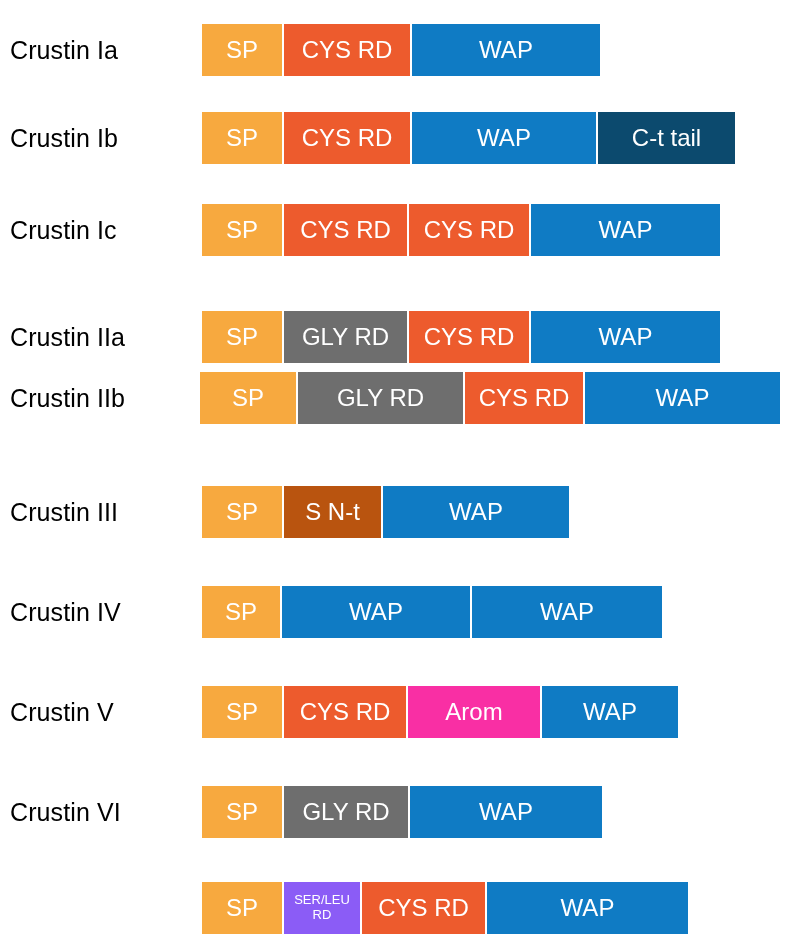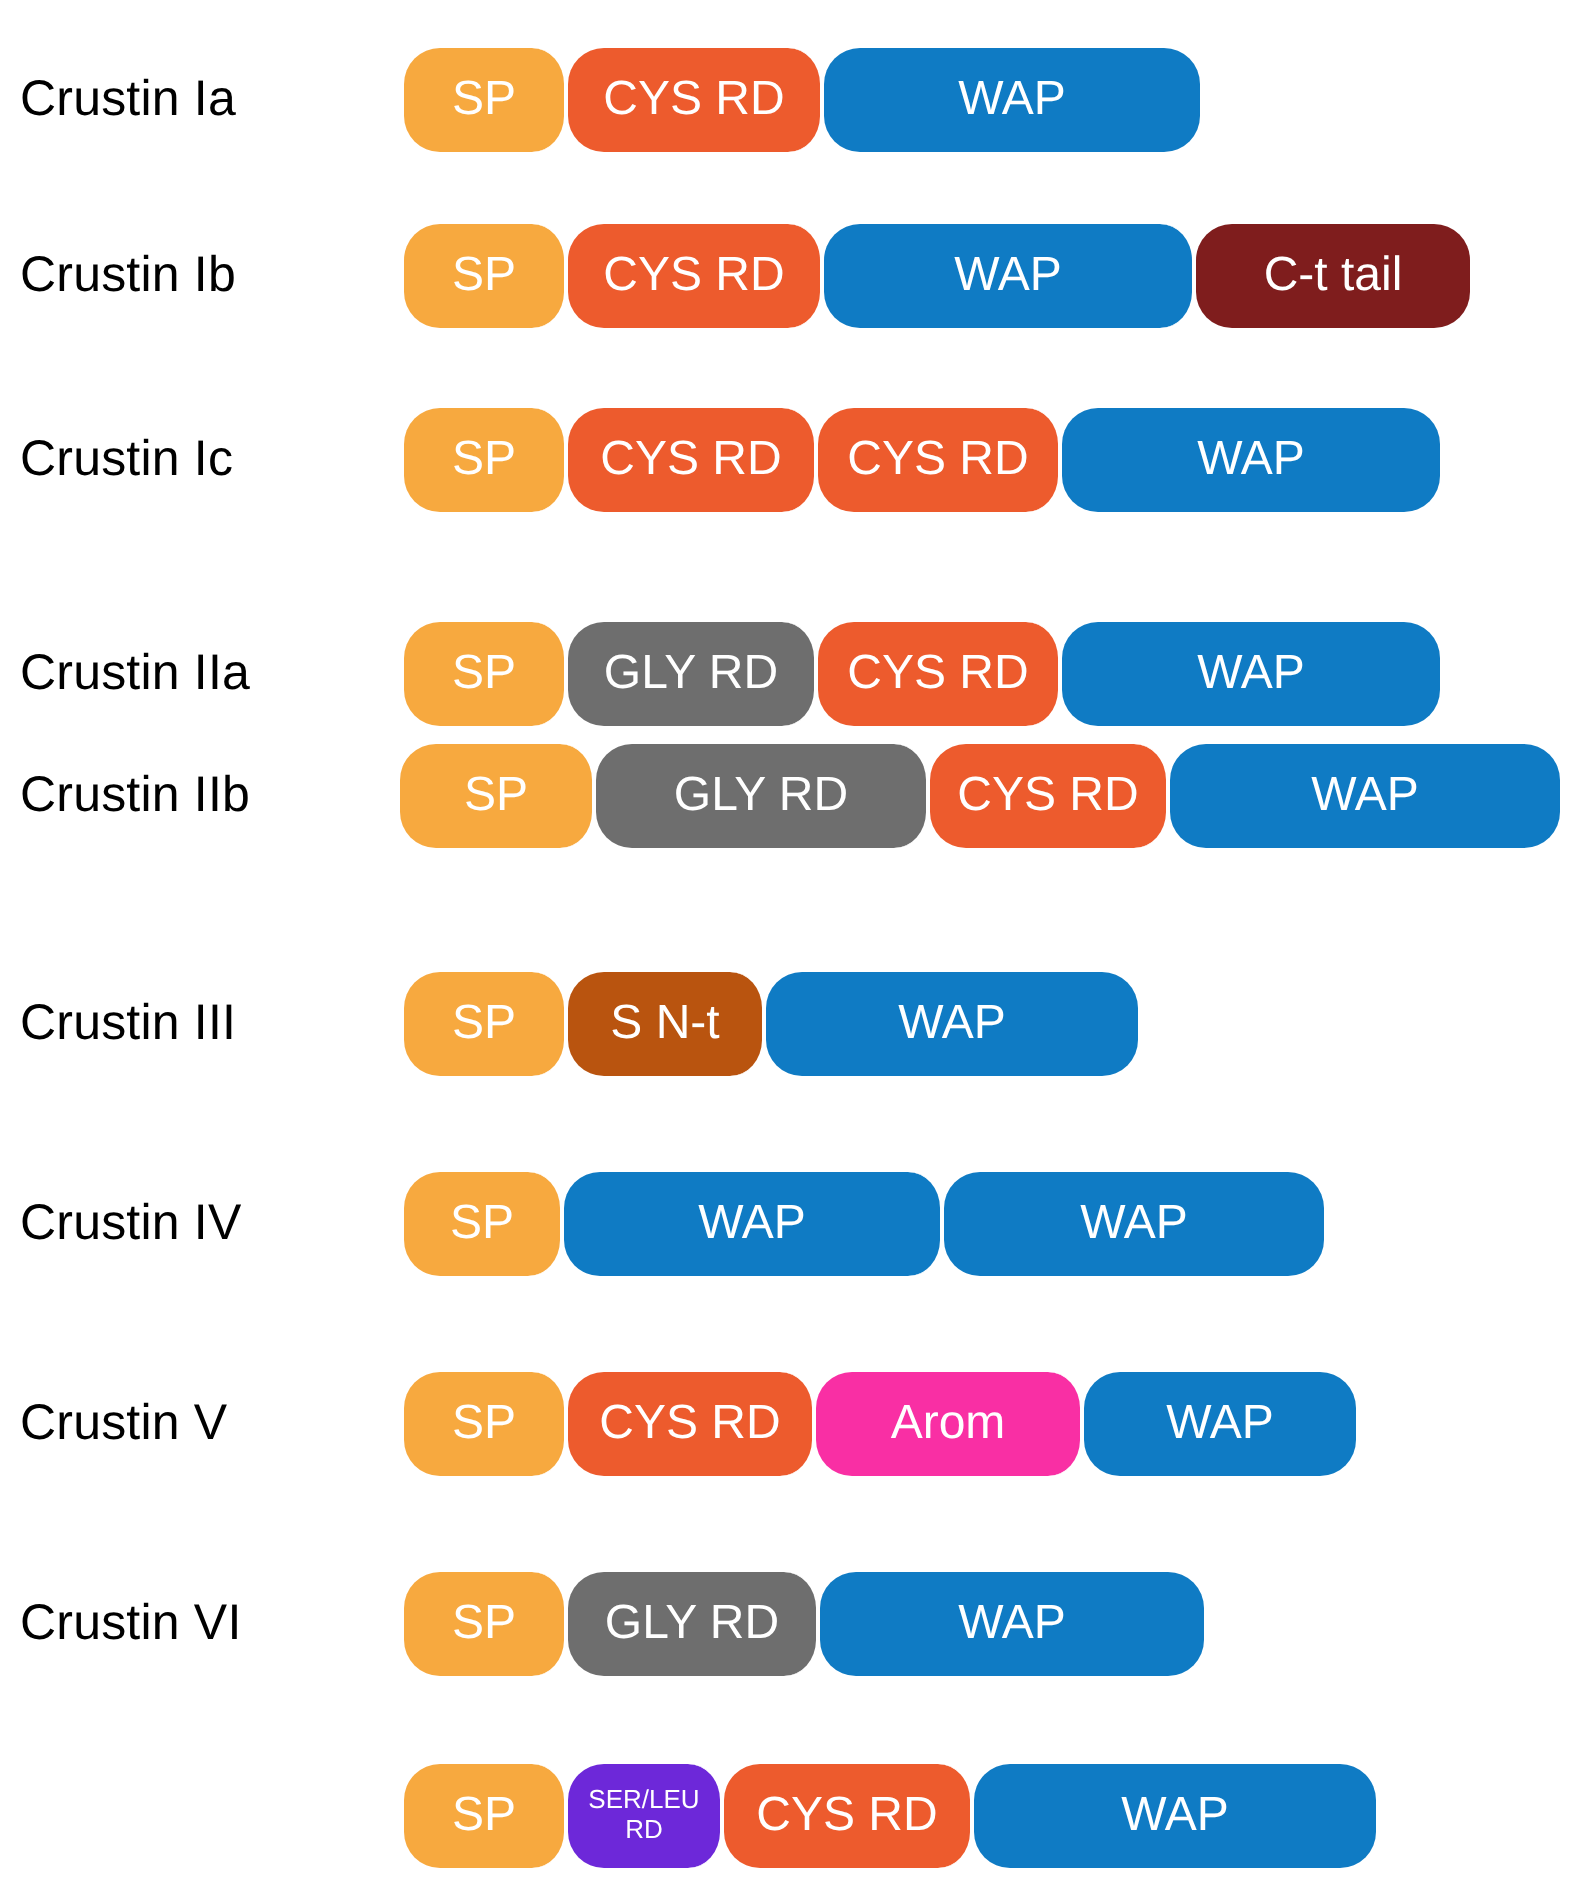--- a/index.html
+++ b/index.html
@@ -52,21 +52,20 @@
     justify-content: center;
     box-sizing: border-box;
     color: #ffffff;
     font-size: 24px;
     line-height: 1.05;
     text-align: center;
     white-space: nowrap;
     overflow: hidden;
     border-right: 2px solid #ffffff;
     font-family: "Liberation Sans", sans-serif;
-    border-radius: 18px;
   }
   .seg:last-child {
     border-right: none;
   }
   .seg.small {
     font-size: 13px;
     line-height: 1.15;
     white-space: normal;
     word-break: break-word;
   }
@@ -82,21 +81,21 @@
         <div class="seg" style="background: rgb(237, 91, 45); width: 128px; flex: 0 0 128px;">CYS RD</div>
         <div class="seg" style="background: rgb(15, 123, 196); width: 188px; flex: 0 0 188px;">WAP</div>
       </div>
     </div>
     <div class="row" style="top: 88px;">
       <div class="row-label">Crustin Ib</div>
       <div class="bar" style="left: 202px;">
         <div class="seg" style="background: rgb(247, 169, 63); width: 82px; flex: 0 0 82px;">SP</div>
         <div class="seg" style="background: rgb(237, 91, 45); width: 128px; flex: 0 0 128px;">CYS RD</div>
         <div class="seg" style="background: rgb(15, 123, 196); width: 186px; flex: 0 0 186px;">WAP</div>
-        <div class="seg" style="background: #7f1d1d; width: 137px; flex: 0 0 137px;">C-t tail</div>
+        <div class="seg" style="background: #0c4a6e; width: 137px; flex: 0 0 137px;">C-t tail</div>
       </div>
     </div>
     <div class="row" style="top: 180px;">
       <div class="row-label">Crustin Ic</div>
       <div class="bar" style="left: 202px;">
         <div class="seg" style="background: rgb(247, 169, 63); width: 82px; flex: 0 0 82px;">SP</div>
         <div class="seg" style="background: rgb(237, 91, 45); width: 125px; flex: 0 0 125px;">CYS RD</div>
         <div class="seg" style="background: rgb(237, 91, 45); width: 122px; flex: 0 0 122px;">CYS RD</div>
         <div class="seg" style="background: rgb(15, 123, 196); width: 189px; flex: 0 0 189px;">WAP</div>
       </div>
@@ -148,18 +147,18 @@
       <div class="row-label">Crustin VI</div>
       <div class="bar" style="left: 202px;">
         <div class="seg" style="background: rgb(247, 169, 63); width: 82px; flex: 0 0 82px;">SP</div>
         <div class="seg" style="background: rgb(110, 110, 110); width: 126px; flex: 0 0 126px;">GLY RD</div>
         <div class="seg" style="background: rgb(15, 123, 196); width: 192px; flex: 0 0 192px;">WAP</div>
       </div>
     </div>
     <div class="row" style="top: 858px;">
       <div class="bar" style="left: 202px;">
         <div class="seg" style="background: rgb(247, 169, 63); width: 82px; flex: 0 0 82px;">SP</div>
-        <div class="seg small" style="background: #6d28d9; width: 78px; flex: 0 0 78px;">SER/LEU RD</div>
+        <div class="seg small" style="background: #8b5cf6; width: 78px; flex: 0 0 78px;">SER/LEU RD</div>
         <div class="seg" style="background: rgb(237, 91, 45); width: 125px; flex: 0 0 125px;">CYS RD</div>
         <div class="seg" style="background: rgb(15, 123, 196); width: 201px; flex: 0 0 201px;">WAP</div>
       </div>
     </div>
   </div>
 
 </body></html>

